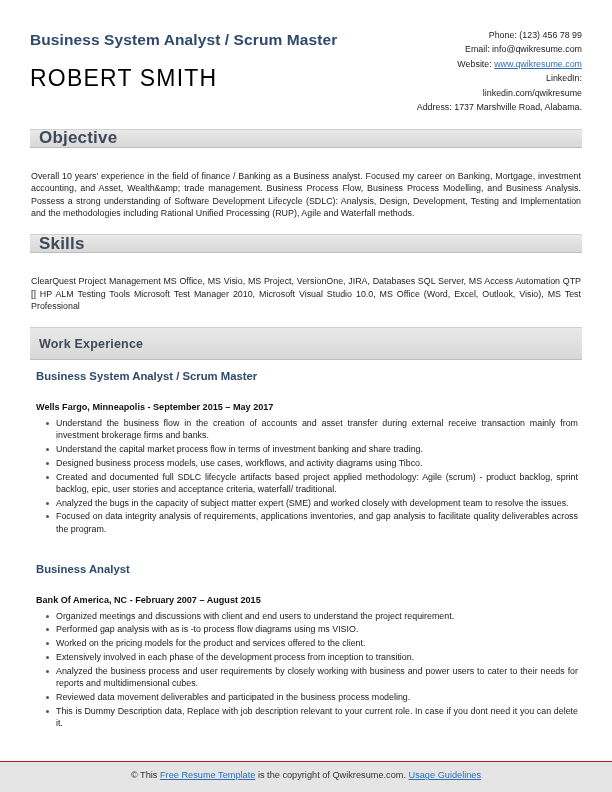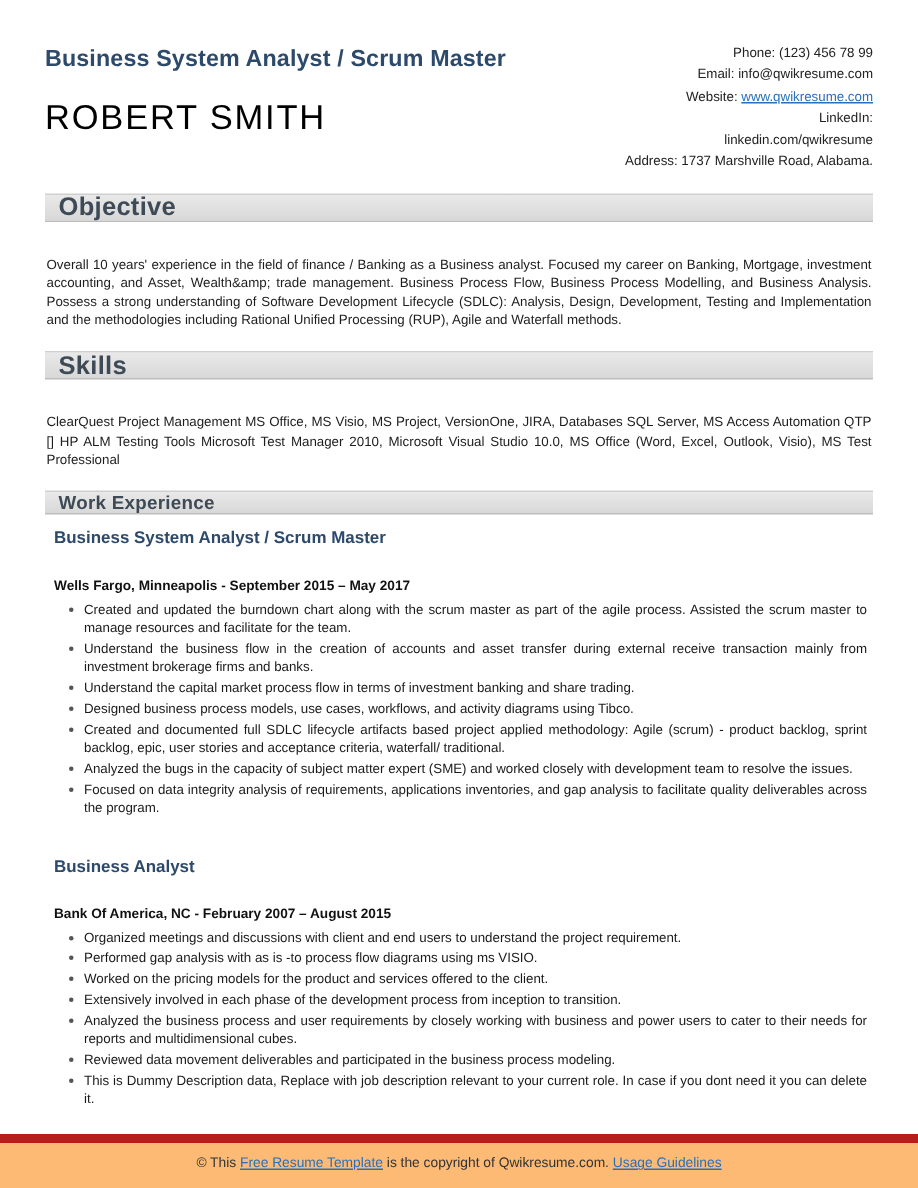--- a/index.html
+++ b/index.html
@@ -73,21 +73,21 @@
     padding-left: 9px;
     box-sizing: border-box;
   }
   .bar span {
     font-size: 17px;
     font-weight: bold;
     color: #3f4a57;
     letter-spacing: .2px;
   }
   .bar.thick {
-    height: 16px;
+    height: 33px;
   }
   .bar.thick span { font-size: 12.5px; }
 
   .para {
     font-size: 8.9px;
     line-height: 1.42;
     text-align: justify;
     margin: 22px 1px 0 1px;
     color: #1d1d1d;
   }
@@ -129,22 +129,22 @@
   }
 
   .gap-lg { height: 16px; }
 
   
   .footer {
     position: absolute;
     left: 0;
     bottom: 0;
     width: 612px;
-    background: #fdba74;
-    border-top: 6px solid #b91c1c;
+    background: #e5e5e5;
+    border-top: 1px solid #b91c1c;
     text-align: center;
     font-size: 9.2px;
     line-height: 1.5;
     color: #333;
     padding: 7px 40px 9px 40px;
     box-sizing: border-box;
   }
   .footer .link { color: #2a6fbb; }
 </style>
 </head>
@@ -181,21 +181,20 @@
   <div class="para">ClearQuest Project Management MS Office, MS Visio, MS Project, VersionOne, JIRA, Databases SQL Server, MS Access Automation QTP [] HP ALM Testing Tools Microsoft Test Manager 2010, Microsoft Visual Studio 10.0, MS Office (Word, Excel, Outlook, Visio), MS Test Professional</div>
 
   <div class="bar thick">
     <span>Work Experience</span>
   </div>
 
   <div>
     <div class="sub-head">Business System Analyst / Scrum Master</div>
     <div class="company">Wells Fargo, Minneapolis - September 2015 – May 2017</div>
     <ul class="bullets">
-      <li>Created and updated the burndown chart along with the scrum master as part of the agile process. Assisted the scrum master to manage resources and facilitate for the team.</li>
       <li>Understand the business flow in the creation of accounts and asset transfer during external receive transaction mainly from investment brokerage firms and banks.</li>
       <li>Understand the capital market process flow in terms of investment banking and share trading.</li>
       <li>Designed business process models, use cases, workflows, and activity diagrams using Tibco.</li>
       <li>Created and documented full SDLC lifecycle artifacts based project applied methodology: Agile (scrum) - product backlog, sprint backlog, epic, user stories and acceptance criteria, waterfall/ traditional.</li>
       <li>Analyzed the bugs in the capacity of subject matter expert (SME) and worked closely with development team to resolve the issues.</li>
       <li>Focused on data integrity analysis of requirements, applications inventories, and gap analysis to facilitate quality deliverables across the program.</li>
     </ul>
   </div>
 
   <div class="gap-lg"></div>

